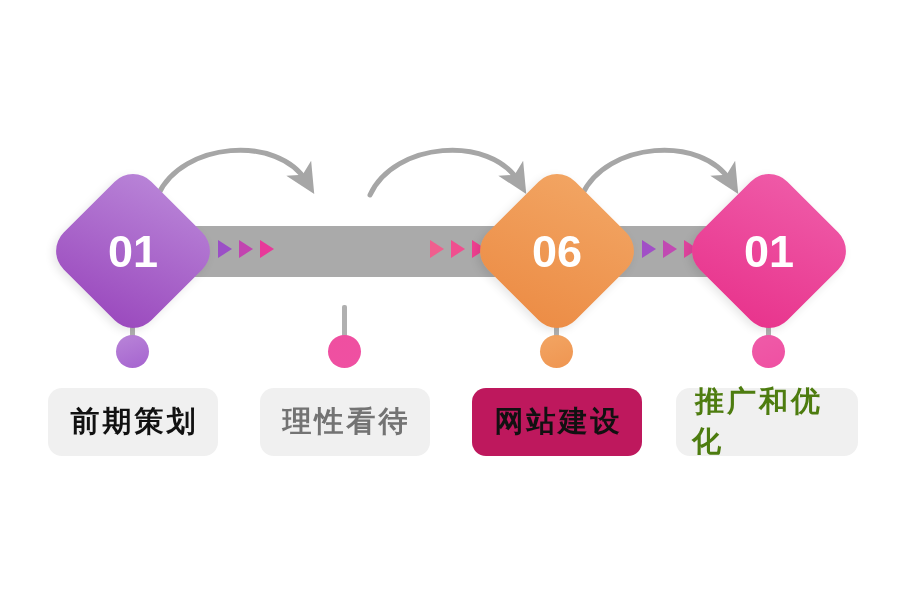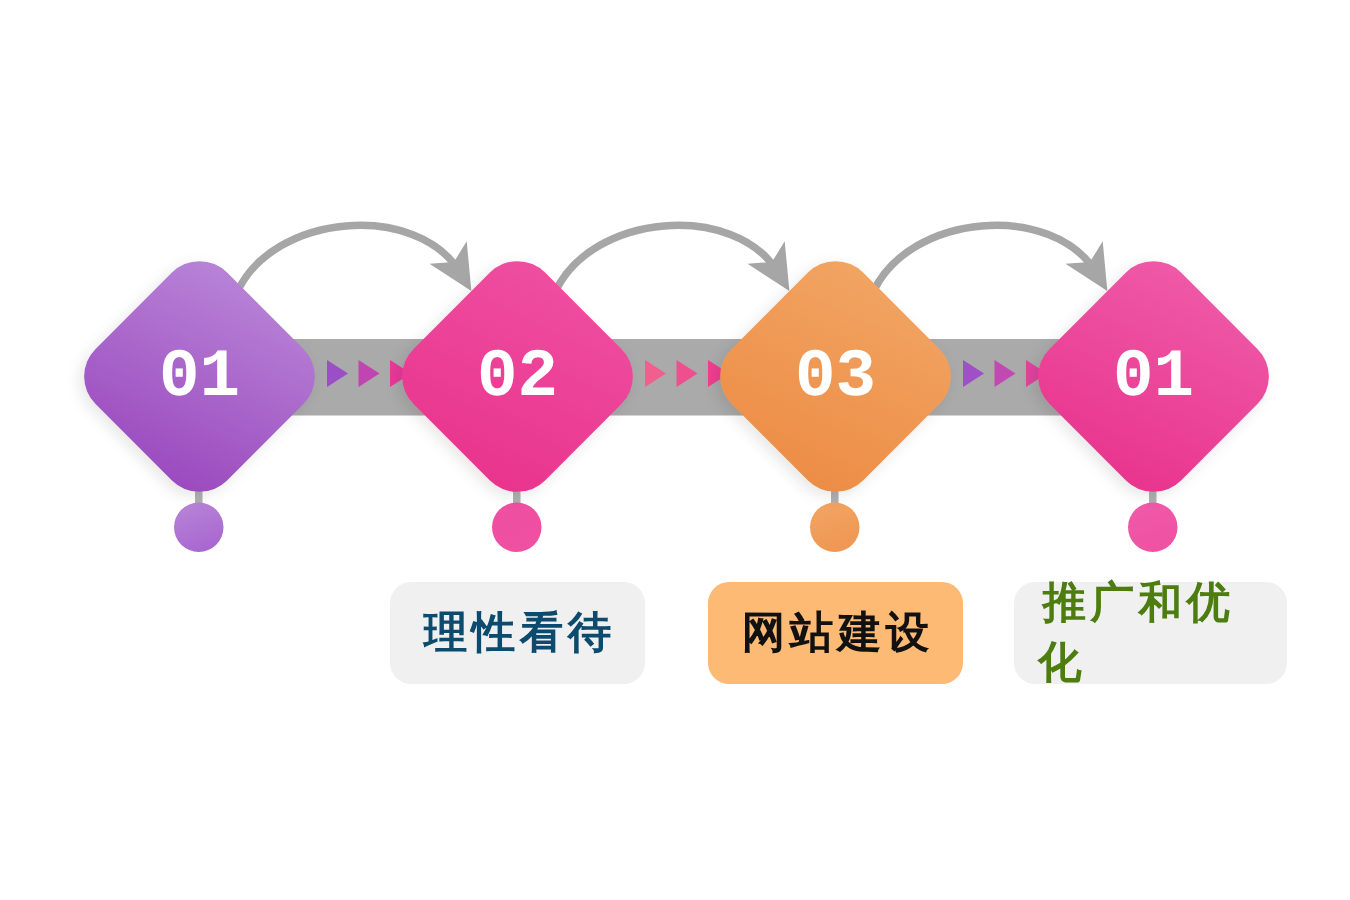--- a/index.html
+++ b/index.html
@@ -11,21 +11,20 @@
     height: 600px;
     background: #ffffff;
     font-family: "Liberation Sans", "DejaVu Sans", sans-serif;
     overflow: hidden;
   }
 
   #infographic {
     position: relative;
     width: 900px;
     height: 424px;
-    font-family: Liberation Mono, monospace;
   }
 
   
   .rail {
     position: absolute;
     left: 150px;
     top: 226px;
     width: 600px;
     height: 51px;
     background: #aaaaaa;
@@ -150,38 +149,37 @@
     <span class="tri" style="border-left-color: rgb(193, 74, 178);"></span>
     <span class="tri" style="border-left-color: rgb(224, 68, 158);"></span>
   </div>
 
   <div class="stem" style="left: 130px; top: 305px; background: rgb(176, 176, 176);"></div>
   <div class="dot" style="left: 116px; top: 335px; background: linear-gradient(160deg, rgb(185, 133, 216) 0%, rgb(165, 99, 207) 100%);"></div>
   <div class="diamond-wrap" style="left:71px; top:189px;">
     <div class="diamond" style="background: linear-gradient(160deg, rgb(185, 133, 216) 0%, rgb(154, 72, 189) 100%);"></div>
     <div class="diamond-num">01</div>
   </div>
+  <div class="pill" style="left: 48px; top: 388px; width: 170px; background: rgb(240, 240, 240); color: rgb(17, 17, 17);">
+    <span>前期策划</span>
+  </div>
 
   <div class="stem" style="left: 342px; top: 305px; background: rgb(176, 176, 176);"></div>
   <div class="dot" style="left: 328px; top: 335px; background: linear-gradient(160deg, rgb(239, 79, 160) 0%, rgb(239, 80, 162) 100%);"></div>
-  <div class="diamond-wrap" style="left:283px; top:189px;">
-    <div class="diamond" style="background: linear-gradient(160deg, rgb(239, 79, 160) 0%, rgb(232, 51, 140) 100%);"></div>
-    <div class="diamond-num">02</div>
-  </div>
-  <div class="pill" style="left: 260px; top: 388px; width: 170px; background: rgb(240, 240, 240); color: #0c4a6e;">
+  <div class="pill" style="left: 260px; top: 388px; width: 170px; background: rgb(240, 240, 240); color: #737373;">
     <span>理性看待</span>
   </div>
 
   <div class="stem" style="left: 554px; top: 305px; background: rgb(176, 176, 176);"></div>
   <div class="dot" style="left: 540px; top: 335px; background: linear-gradient(160deg, rgb(242, 165, 99) 0%, rgb(239, 149, 81) 100%);"></div>
   <div class="diamond-wrap" style="left:495px; top:189px;">
     <div class="diamond" style="background: linear-gradient(160deg, rgb(242, 165, 99) 0%, rgb(236, 140, 69) 100%);"></div>
-    <div class="diamond-num">03</div>
+    <div class="diamond-num">06</div>
   </div>
-  <div class="pill" style="left: 472px; top: 388px; width: 170px; background: #fdba74; color: rgb(17, 17, 17);">
+  <div class="pill" style="left: 472px; top: 388px; width: 170px; background: #be185d; color: rgb(17, 17, 17);">
     <span>网站建设</span>
   </div>
 
   <div class="stem" style="left: 766px; top: 305px; background: rgb(176, 176, 176);"></div>
   <div class="dot" style="left: 752px; top: 335px; background: linear-gradient(160deg, rgb(239, 91, 168) 0%, rgb(239, 80, 162) 100%);"></div>
   <div class="diamond-wrap" style="left:707px; top:189px;">
     <div class="diamond" style="background: linear-gradient(160deg, rgb(239, 91, 168) 0%, rgb(232, 51, 140) 100%);"></div>
     <div class="diamond-num">01</div>
   </div>
   <div class="pill" style="left: 676px; top: 388px; width: 182px; background: rgb(240, 240, 240); color: #4d7c0f;">

